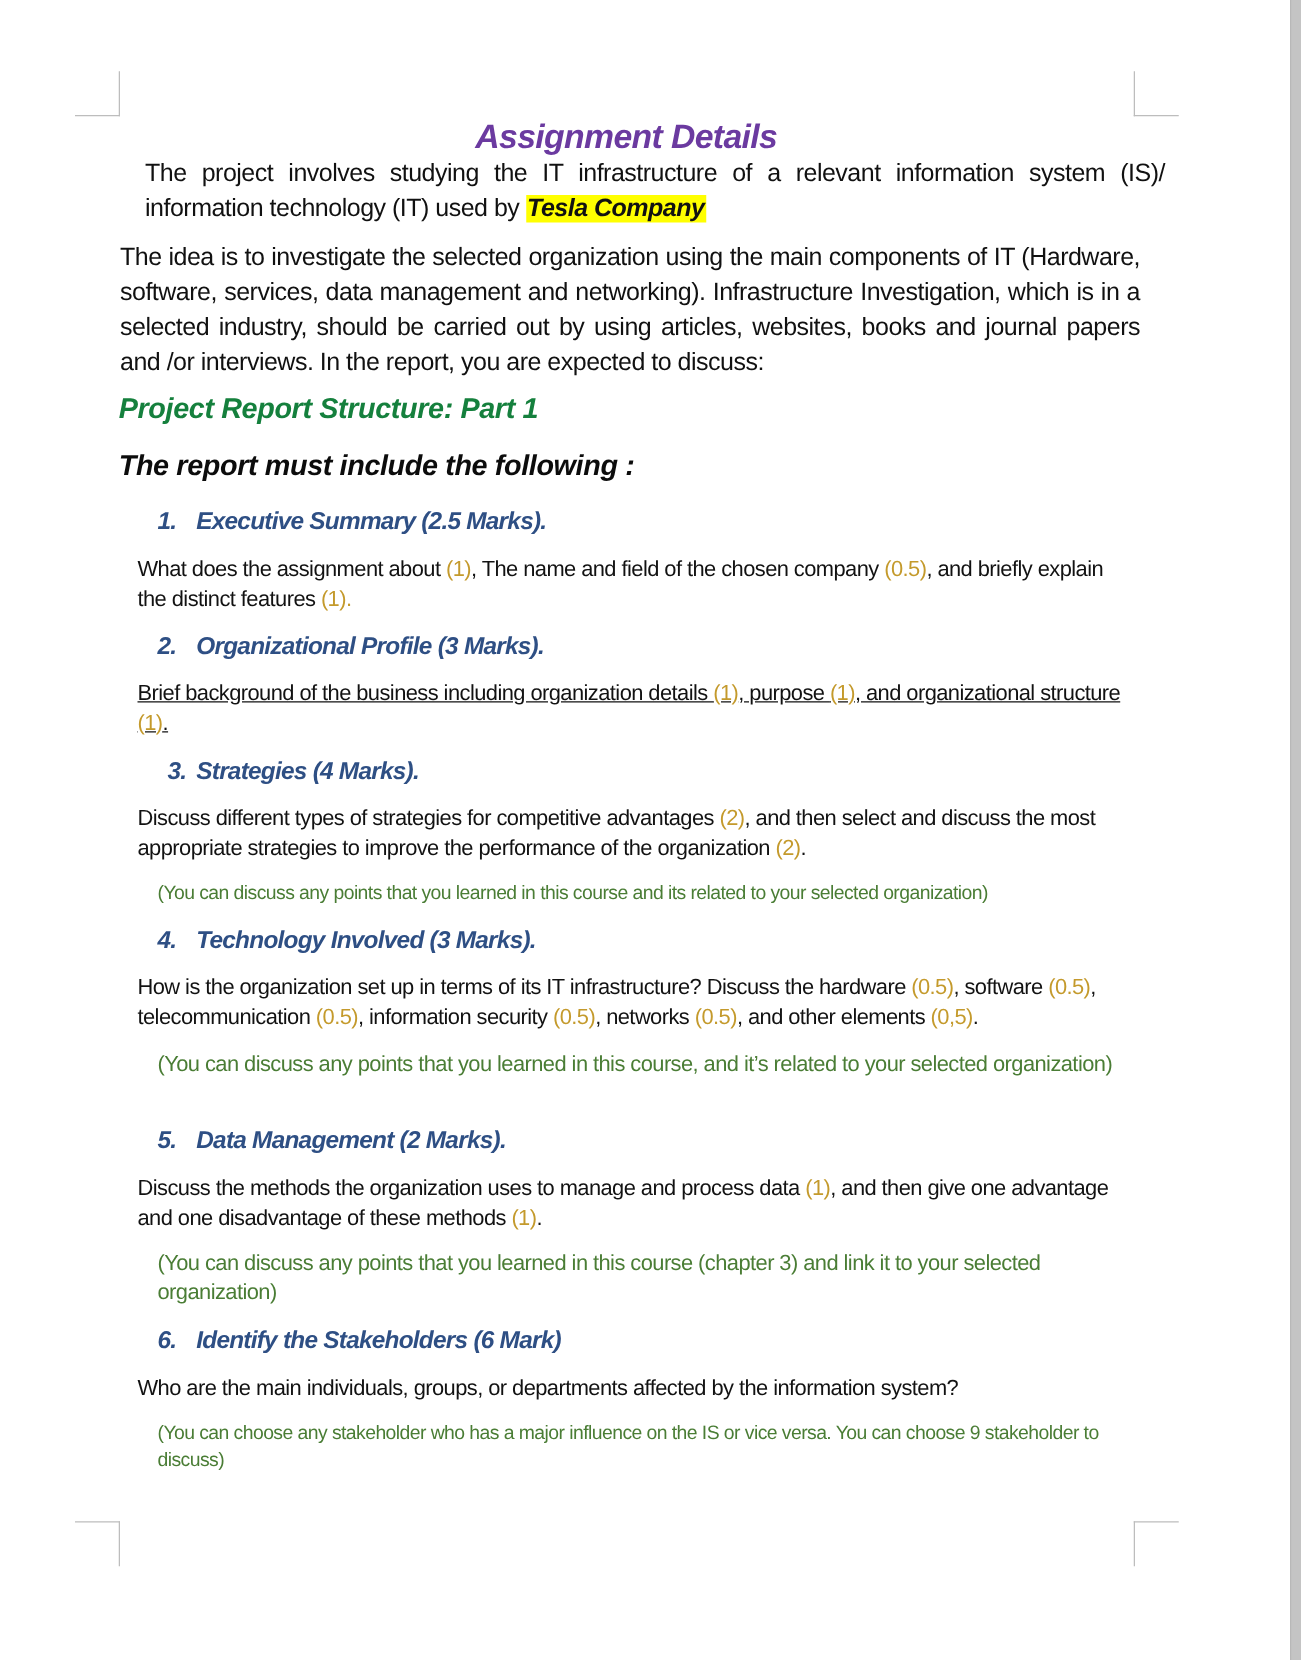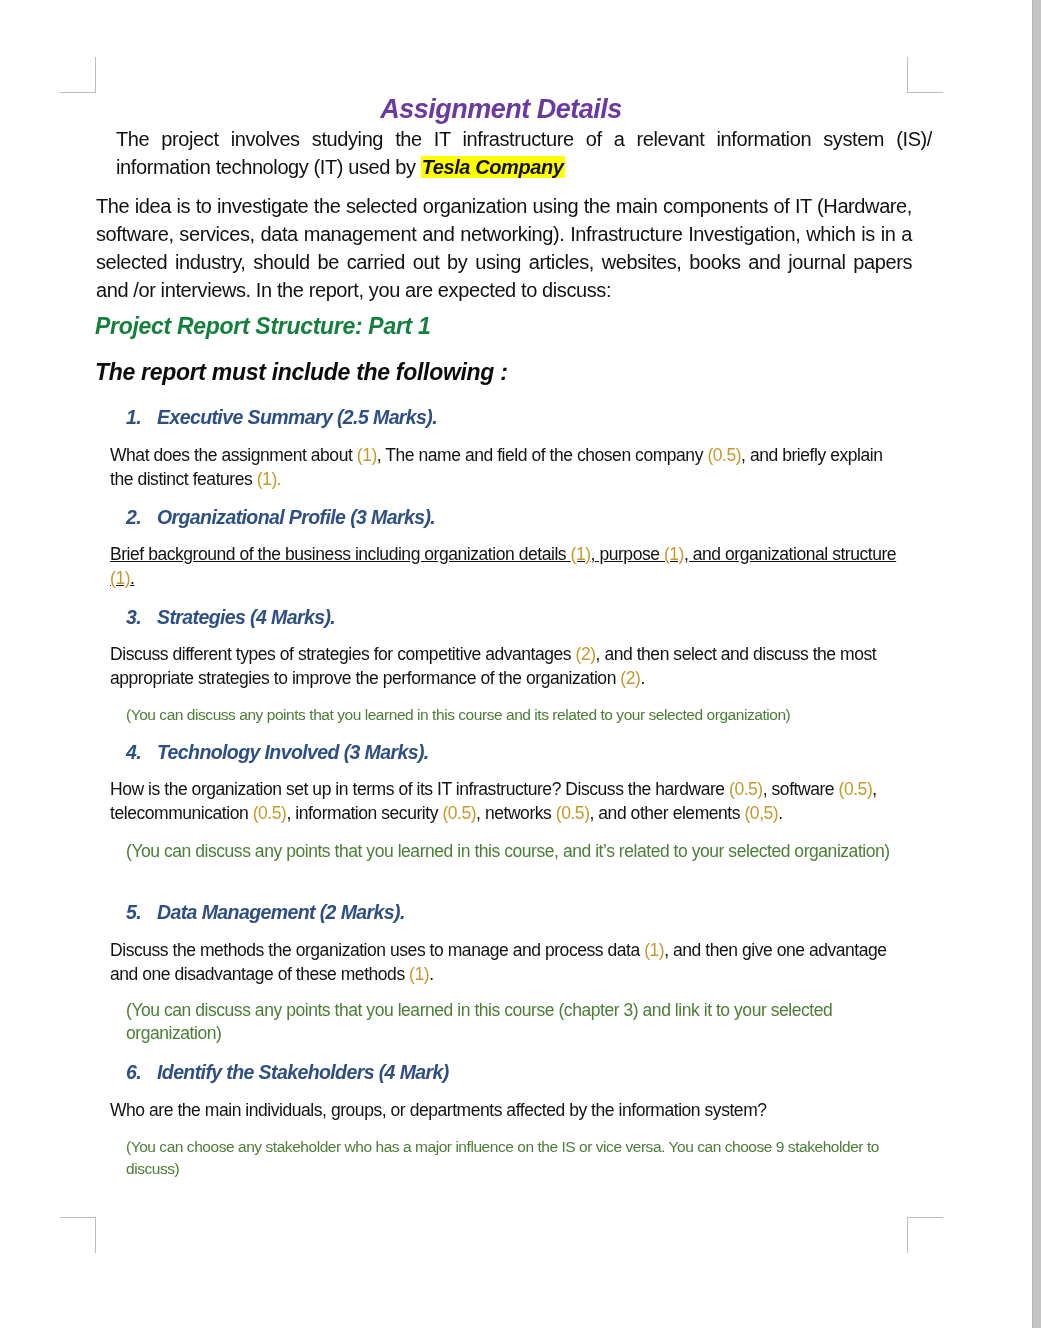--- a/index.html
+++ b/index.html
@@ -136,39 +136,39 @@
   <div class="abs item-head" style="top:406px;">
     <span class="num">1.</span><span>Executive Summary (2.5 Marks).</span>
   </div>
   <p class="abs body-text" style="top:444px;"><span>What does the assignment about </span><span class="mark">(1)</span><span>, The name and field of the chosen company </span><span class="mark">(0.5)</span><span>, and briefly explain the distinct features </span><span class="mark">(1).</span></p>
 
   <div class="abs item-head" style="top:506px;">
     <span class="num">2.</span><span>Organizational Profile (3 Marks).</span>
   </div>
   <p class="abs body-text" style="top:543px;text-decoration:underline;"><span>Brief background of the business including organization details </span><span class="mark">(1)</span><span>, purpose </span><span class="mark">(1)</span><span>, and organizational structure </span><span class="mark">(1)</span><span>.</span></p>
 
-  <div class="abs item-head" style="top:606px;">
+  <div class="abs item-head" style="top:606px;text-align:center;">
     <span class="num">3.</span><span>Strategies (4 Marks).</span>
   </div>
   <p class="abs body-text" style="top:643px;"><span>Discuss different types of strategies for competitive advantages </span><span class="mark">(2)</span><span>, and then select and discuss the most appropriate strategies to improve the performance of the organization </span><span class="mark">(2)</span><span>.</span></p>
   <p class="abs note small" style="top:704px;">(You can discuss any points that you learned in this course and its related to your selected organization)</p>
 
   <div class="abs item-head" style="top:741px;">
     <span class="num">4.</span><span>Technology Involved (3 Marks).</span>
   </div>
   <p class="abs body-text" style="top:778px;"><span>How is the organization set up in terms of its IT infrastructure? Discuss the hardware </span><span class="mark">(0.5)</span><span>, software </span><span class="mark">(0.5)</span><span>, telecommunication </span><span class="mark">(0.5)</span><span>, information security </span><span class="mark">(0.5)</span><span>, networks </span><span class="mark">(0.5)</span><span>, and other elements </span><span class="mark">(0,5)</span><span>.</span></p>
   <p class="abs note medium" style="top:840px;">(You can discuss any points that you learned in this course, and it’s related to your selected organization)</p>
 
   <div class="abs item-head" style="top:901px;">
     <span class="num">5.</span><span>Data Management (2 Marks).</span>
   </div>
   <p class="abs body-text" style="top:939px;"><span>Discuss the methods the organization uses to manage and process data </span><span class="mark">(1)</span><span>, and then give one advantage and one disadvantage of these methods </span><span class="mark">(1)</span><span>.</span></p>
   <p class="abs note medium" style="top:999px;">(You can discuss any points that you learned in this course (chapter 3) and link it to your selected organization)</p>
 
   <div class="abs item-head" style="top:1061px;">
-    <span class="num">6.</span><span>Identify the Stakeholders (4 Mark)</span>
+    <span class="num">6.</span><span>Identify the Stakeholders (6 Mark)</span>
   </div>
   <p class="abs body-text" style="top:1099px;"><span>Who are the main individuals, groups, or departments affected by the information system?</span></p>
   <p class="abs note small" style="top:1136px;">(You can choose any stakeholder who has a major influence on the IS or vice versa. You can choose 9 stakeholder to discuss)</p>
 
 </div>
 
 <div class="scrollbar"></div>
 
 </body></html>

